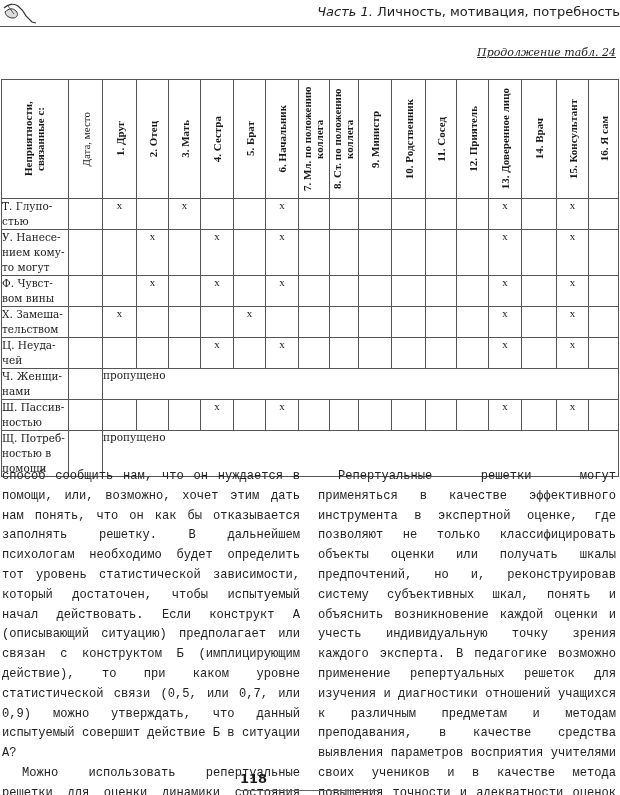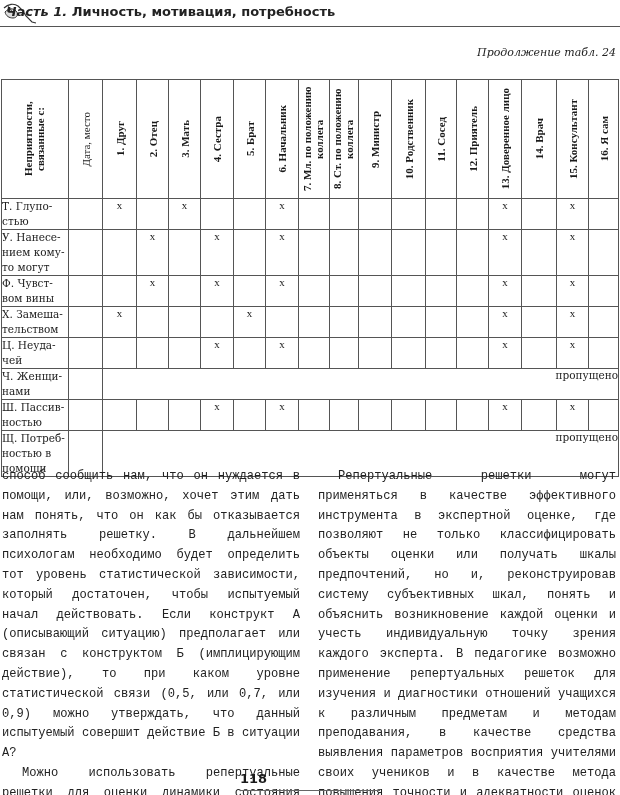--- a/index.html
+++ b/index.html
@@ -1,29 +1,29 @@
 <!DOCTYPE html>
 <html><head>
 <meta charset="utf-8">
 <style>
   html, body { margin:0; padding:0; background:#fff; }
   body { width:620px; height:795px; position:relative; overflow:hidden; color:#1a1a1a; }
   .header { position:absolute; left:0; top:0; width:620px; height:26px; border-bottom:1.5px solid #555; }
   .logo { position:absolute; left:2px; top:2px; width:36px; height:22px; }
-  .running-title { position:absolute; left:6px; right:0; top:4px; text-align:left; font-family:"DejaVu Sans", sans-serif; font-weight:bold; font-size:13px; color:#222; }
+  .running-title { position:absolute; left:12px; right:0; top:4px; text-align:right; font-family:"DejaVu Sans", sans-serif; font-weight:normal; font-size:13px; color:#222; }
   .running-title .part { font-style:italic; }
-  .cont { position:absolute; right:4px; top:46px; font-family:"DejaVu Serif", serif; font-style:italic; font-size:11px; color:#222; }
+  .cont { position:absolute; right:4px; top:46px; font-family:"DejaVu Serif", serif; font-style:italic; font-size:11px; color:#222;text-decoration:underline; }
   table.grid { position:absolute; left:1px; top:79px; border-collapse:collapse; table-layout:fixed; width:617px; }
   table.grid td, table.grid th { border:1px solid #555; padding:0; vertical-align:top; }
   table.grid th { height:118px; vertical-align:middle; }
   .vtext { writing-mode:vertical-rl; transform:rotate(180deg); font-family:"Liberation Serif", serif; font-weight:bold; font-size:11px; line-height:12px; white-space:nowrap; margin:auto; text-align:center; }
   .vtext.normal { font-weight:normal; }
   .rowlabel { font-family:"DejaVu Serif", serif; font-size:10.5px; line-height:15px; padding:1px 3px; color:#222; }
   .mark { text-align:center; font-family:"Liberation Serif", serif; font-size:11px; padding-top:2px; }
-  .skip { font-family:"DejaVu Serif", serif; font-size:10.5px; padding:1px 4px; color:#222;text-align:right; }
+  .skip { font-family:"DejaVu Serif", serif; font-size:10.5px; padding:1px 4px; color:#222; }
   .col { position:absolute; top:467px; width:298px; font-family:"DejaVu Serif", serif; font-size:12.1px; line-height:19.8px; text-align:justify; color:#222; }
   .col p { margin:0;font-family:Liberation Mono, monospace; }
   .col p.ind { text-indent:20px; }
   .col-left { left:2px; }
   .col-right { left:318px; }
   .page-num { position:absolute; left:240px; top:771px; width:140px; text-align:left; font-family:"DejaVu Sans", sans-serif; font-weight:bold; font-size:13px; }
   .page-line { position:absolute; left:240px; top:790px; width:140px; border-top:1px solid #666; }
 </style>
 </head>
 <body>

